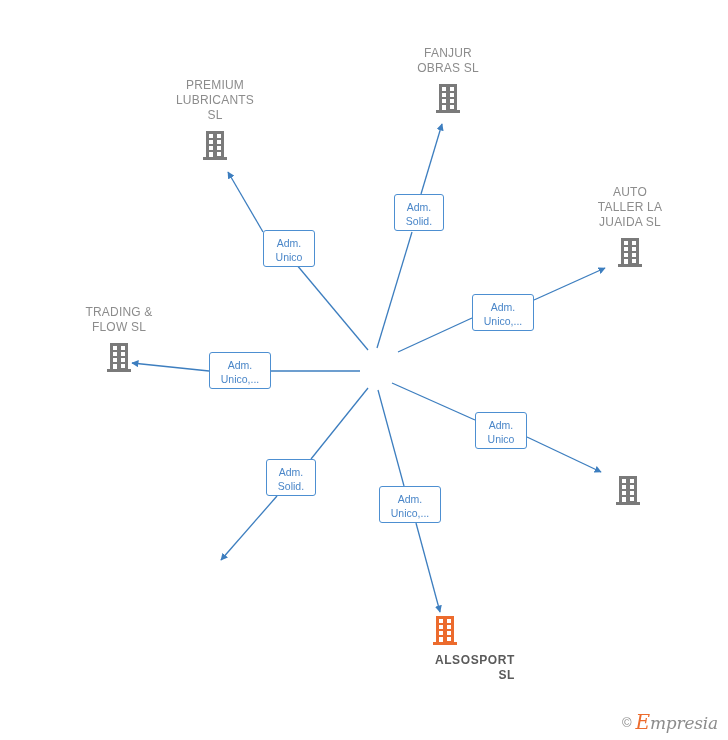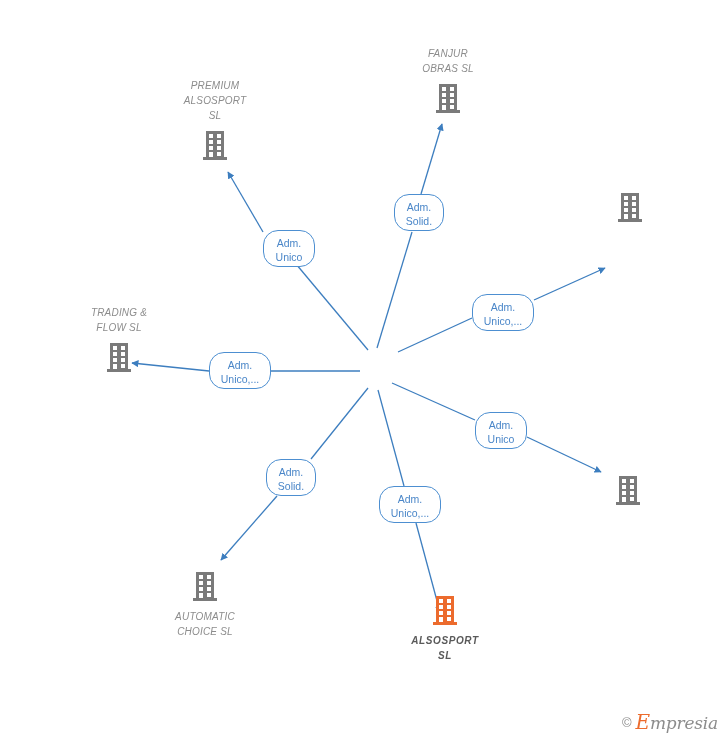--- a/index.html
+++ b/index.html
@@ -25,46 +25,45 @@
     height: 740px;
   }
   .node {
     position: absolute;
     width: 140px;
     margin-left: -70px;
     text-align: center;
     z-index: 3;
   }
   .node-label {
-    font-size: 10px;
+    font-size: 12px;
     line-height: 15px;
     color: #8c8c8c;
     letter-spacing: 0.2px;
     white-space: pre-line;
-    font-style: italic;
   }
   .node-label.focus {
     color: #5a5a5a;
     font-weight: bold;
     letter-spacing: 0.6px;
   }
   .icon-wrap {
     height: 40px;
     display: flex;
     align-items: center;
     justify-content: center;
   }
   .node.below .icon-wrap { margin-bottom: 3px; }
   .node.above .icon-wrap { margin-top: 2px; }
   .edge-label {
     position: absolute;
     box-sizing: border-box;
     background: #ffffff;
     border: 1.3px solid #4d8fd1;
-    border-radius: 15px;
+    border-radius: 3px;
     color: #4a86c8;
     font-size: 10.5px;
     line-height: 14px;
     text-align: center;
     padding: 5px 4px 4px 4px;
     white-space: pre-line;
     z-index: 4;
   }
   .person-icon-svg, .building-icon-svg { display: block; }
   #watermark {
@@ -137,21 +136,21 @@
 
     <g>
       <line x1="378" y1="390" x2="404" y2="486" stroke="#3d7ebf" stroke-width="1.3"></line>
       <line x1="416" y1="523" x2="440" y2="612" stroke="#3d7ebf" stroke-width="1.3" marker-end="url(#arrow)"></line>
     </g>
   </svg>
 
 
   <div class="node above" style="left:215px; top:78px;">
     <div class="node-label">PREMIUM
-ALSOSPORT
+LUBRICANTS
 SL</div>
     <div class="icon-wrap">
       <svg class="building-icon-svg" width="28" height="32" viewBox="0 0 28 32" xmlns="http://www.w3.org/2000/svg">
         <rect x="5" y="2" width="18" height="26" fill="#7a7a7a"></rect>
         <rect x="8" y="5" width="4" height="4" fill="#ffffff"></rect>
         <rect x="16" y="5" width="4" height="4" fill="#ffffff"></rect>
         <rect x="8" y="11" width="4" height="4" fill="#ffffff"></rect>
         <rect x="16" y="11" width="4" height="4" fill="#ffffff"></rect>
         <rect x="8" y="17" width="4" height="4" fill="#ffffff"></rect>
         <rect x="16" y="17" width="4" height="4" fill="#ffffff"></rect>
@@ -175,20 +174,23 @@
         <rect x="8" y="17" width="4" height="4" fill="#ffffff"></rect>
         <rect x="16" y="17" width="4" height="4" fill="#ffffff"></rect>
         <rect x="8" y="23" width="4" height="5" fill="#ffffff"></rect>
         <rect x="16" y="23" width="4" height="4" fill="#ffffff"></rect>
         <rect x="2" y="28" width="24" height="3" fill="#7a7a7a"></rect>
       </svg>
     </div>
   </div>
 
   <div class="node above" style="left:630px; top:185px;">
+    <div class="node-label">AUTO
+TALLER LA
+JUAIDA  SL</div>
     <div class="icon-wrap">
       <svg class="building-icon-svg" width="28" height="32" viewBox="0 0 28 32" xmlns="http://www.w3.org/2000/svg">
         <rect x="5" y="2" width="18" height="26" fill="#7a7a7a"></rect>
         <rect x="8" y="5" width="4" height="4" fill="#ffffff"></rect>
         <rect x="16" y="5" width="4" height="4" fill="#ffffff"></rect>
         <rect x="8" y="11" width="4" height="4" fill="#ffffff"></rect>
         <rect x="16" y="11" width="4" height="4" fill="#ffffff"></rect>
         <rect x="8" y="17" width="4" height="4" fill="#ffffff"></rect>
         <rect x="16" y="17" width="4" height="4" fill="#ffffff"></rect>
         <rect x="8" y="23" width="4" height="5" fill="#ffffff"></rect>
@@ -227,40 +229,22 @@
         <rect x="16" y="11" width="4" height="4" fill="#ffffff"></rect>
         <rect x="8" y="17" width="4" height="4" fill="#ffffff"></rect>
         <rect x="16" y="17" width="4" height="4" fill="#ffffff"></rect>
         <rect x="8" y="23" width="4" height="5" fill="#ffffff"></rect>
         <rect x="16" y="23" width="4" height="4" fill="#ffffff"></rect>
         <rect x="2" y="28" width="24" height="3" fill="#7a7a7a"></rect>
       </svg>
     </div>
   </div>
 
-  <div class="node below" style="left:205px; top:566px;">
-    <div class="icon-wrap">
-      <svg class="building-icon-svg" width="28" height="32" viewBox="0 0 28 32" xmlns="http://www.w3.org/2000/svg">
-        <rect x="5" y="2" width="18" height="26" fill="#7a7a7a"></rect>
-        <rect x="8" y="5" width="4" height="4" fill="#ffffff"></rect>
-        <rect x="16" y="5" width="4" height="4" fill="#ffffff"></rect>
-        <rect x="8" y="11" width="4" height="4" fill="#ffffff"></rect>
-        <rect x="16" y="11" width="4" height="4" fill="#ffffff"></rect>
-        <rect x="8" y="17" width="4" height="4" fill="#ffffff"></rect>
-        <rect x="16" y="17" width="4" height="4" fill="#ffffff"></rect>
-        <rect x="8" y="23" width="4" height="5" fill="#ffffff"></rect>
-        <rect x="16" y="23" width="4" height="4" fill="#ffffff"></rect>
-        <rect x="2" y="28" width="24" height="3" fill="#7a7a7a"></rect>
-      </svg>
-    </div>
-    <div class="node-label">AUTOMATIC
-CHOICE  SL</div>
-  </div>
-
-  <div class="node below" style="left:445px; top:590px;">
+
+  <div class="node below" style="left:445px; top:610px;text-align:right;">
     <div class="icon-wrap">
       <svg class="building-icon-svg" width="28" height="32" viewBox="0 0 28 32" xmlns="http://www.w3.org/2000/svg">
         <rect x="5" y="2" width="18" height="26" fill="#ec6b2d"></rect>
         <rect x="8" y="5" width="4" height="4" fill="#ffffff"></rect>
         <rect x="16" y="5" width="4" height="4" fill="#ffffff"></rect>
         <rect x="8" y="11" width="4" height="4" fill="#ffffff"></rect>
         <rect x="16" y="11" width="4" height="4" fill="#ffffff"></rect>
         <rect x="8" y="17" width="4" height="4" fill="#ffffff"></rect>
         <rect x="16" y="17" width="4" height="4" fill="#ffffff"></rect>
         <rect x="8" y="23" width="4" height="5" fill="#ffffff"></rect>

